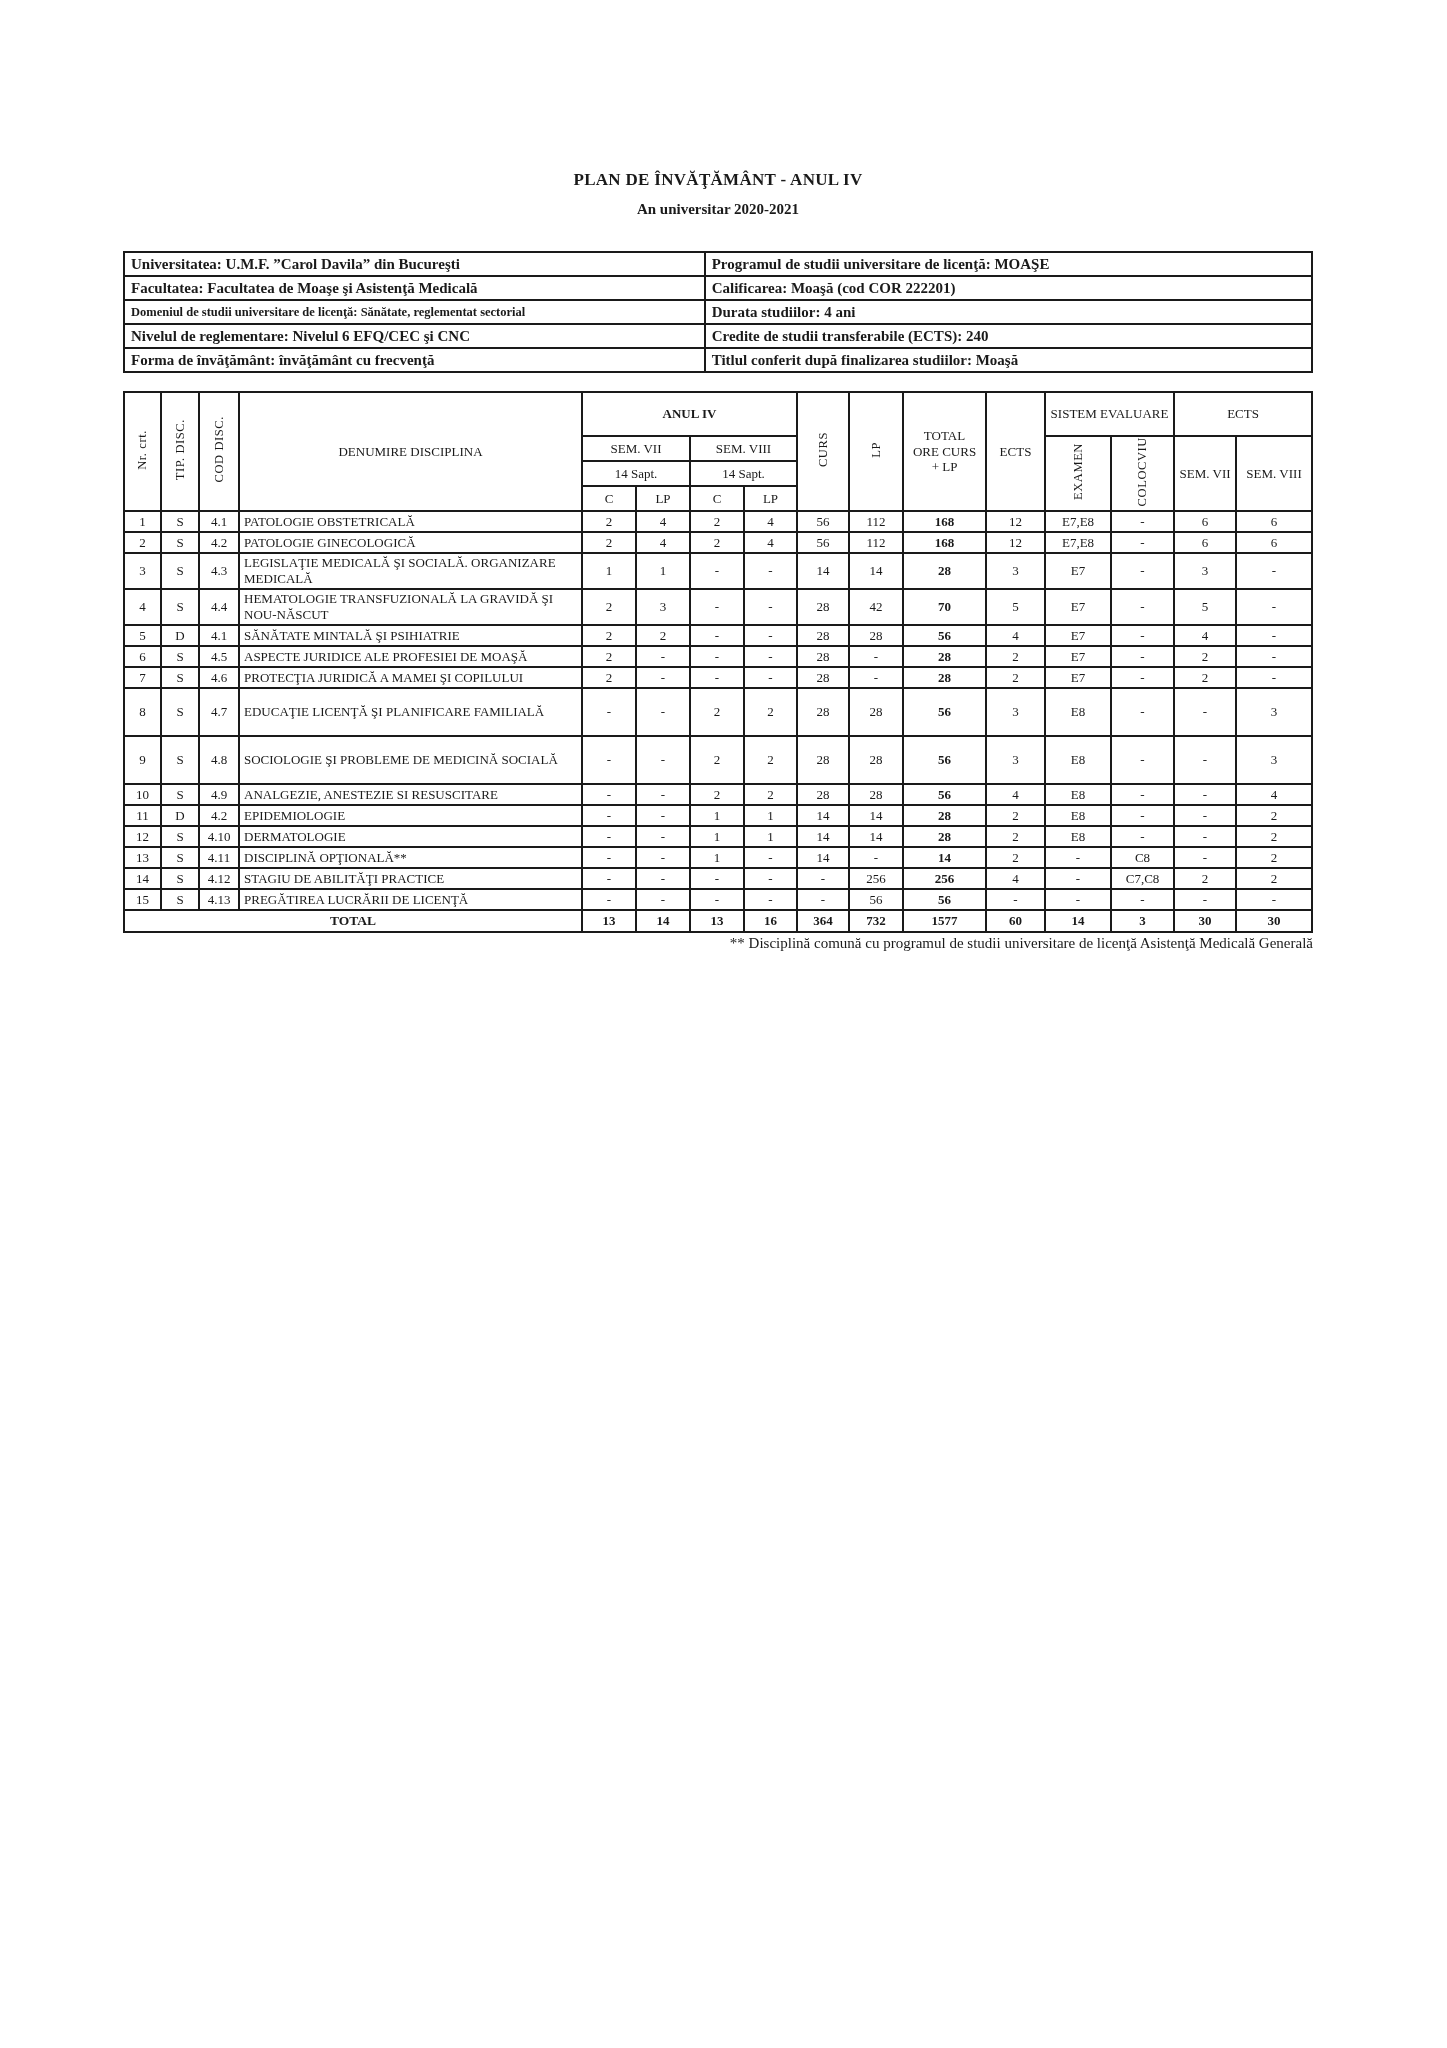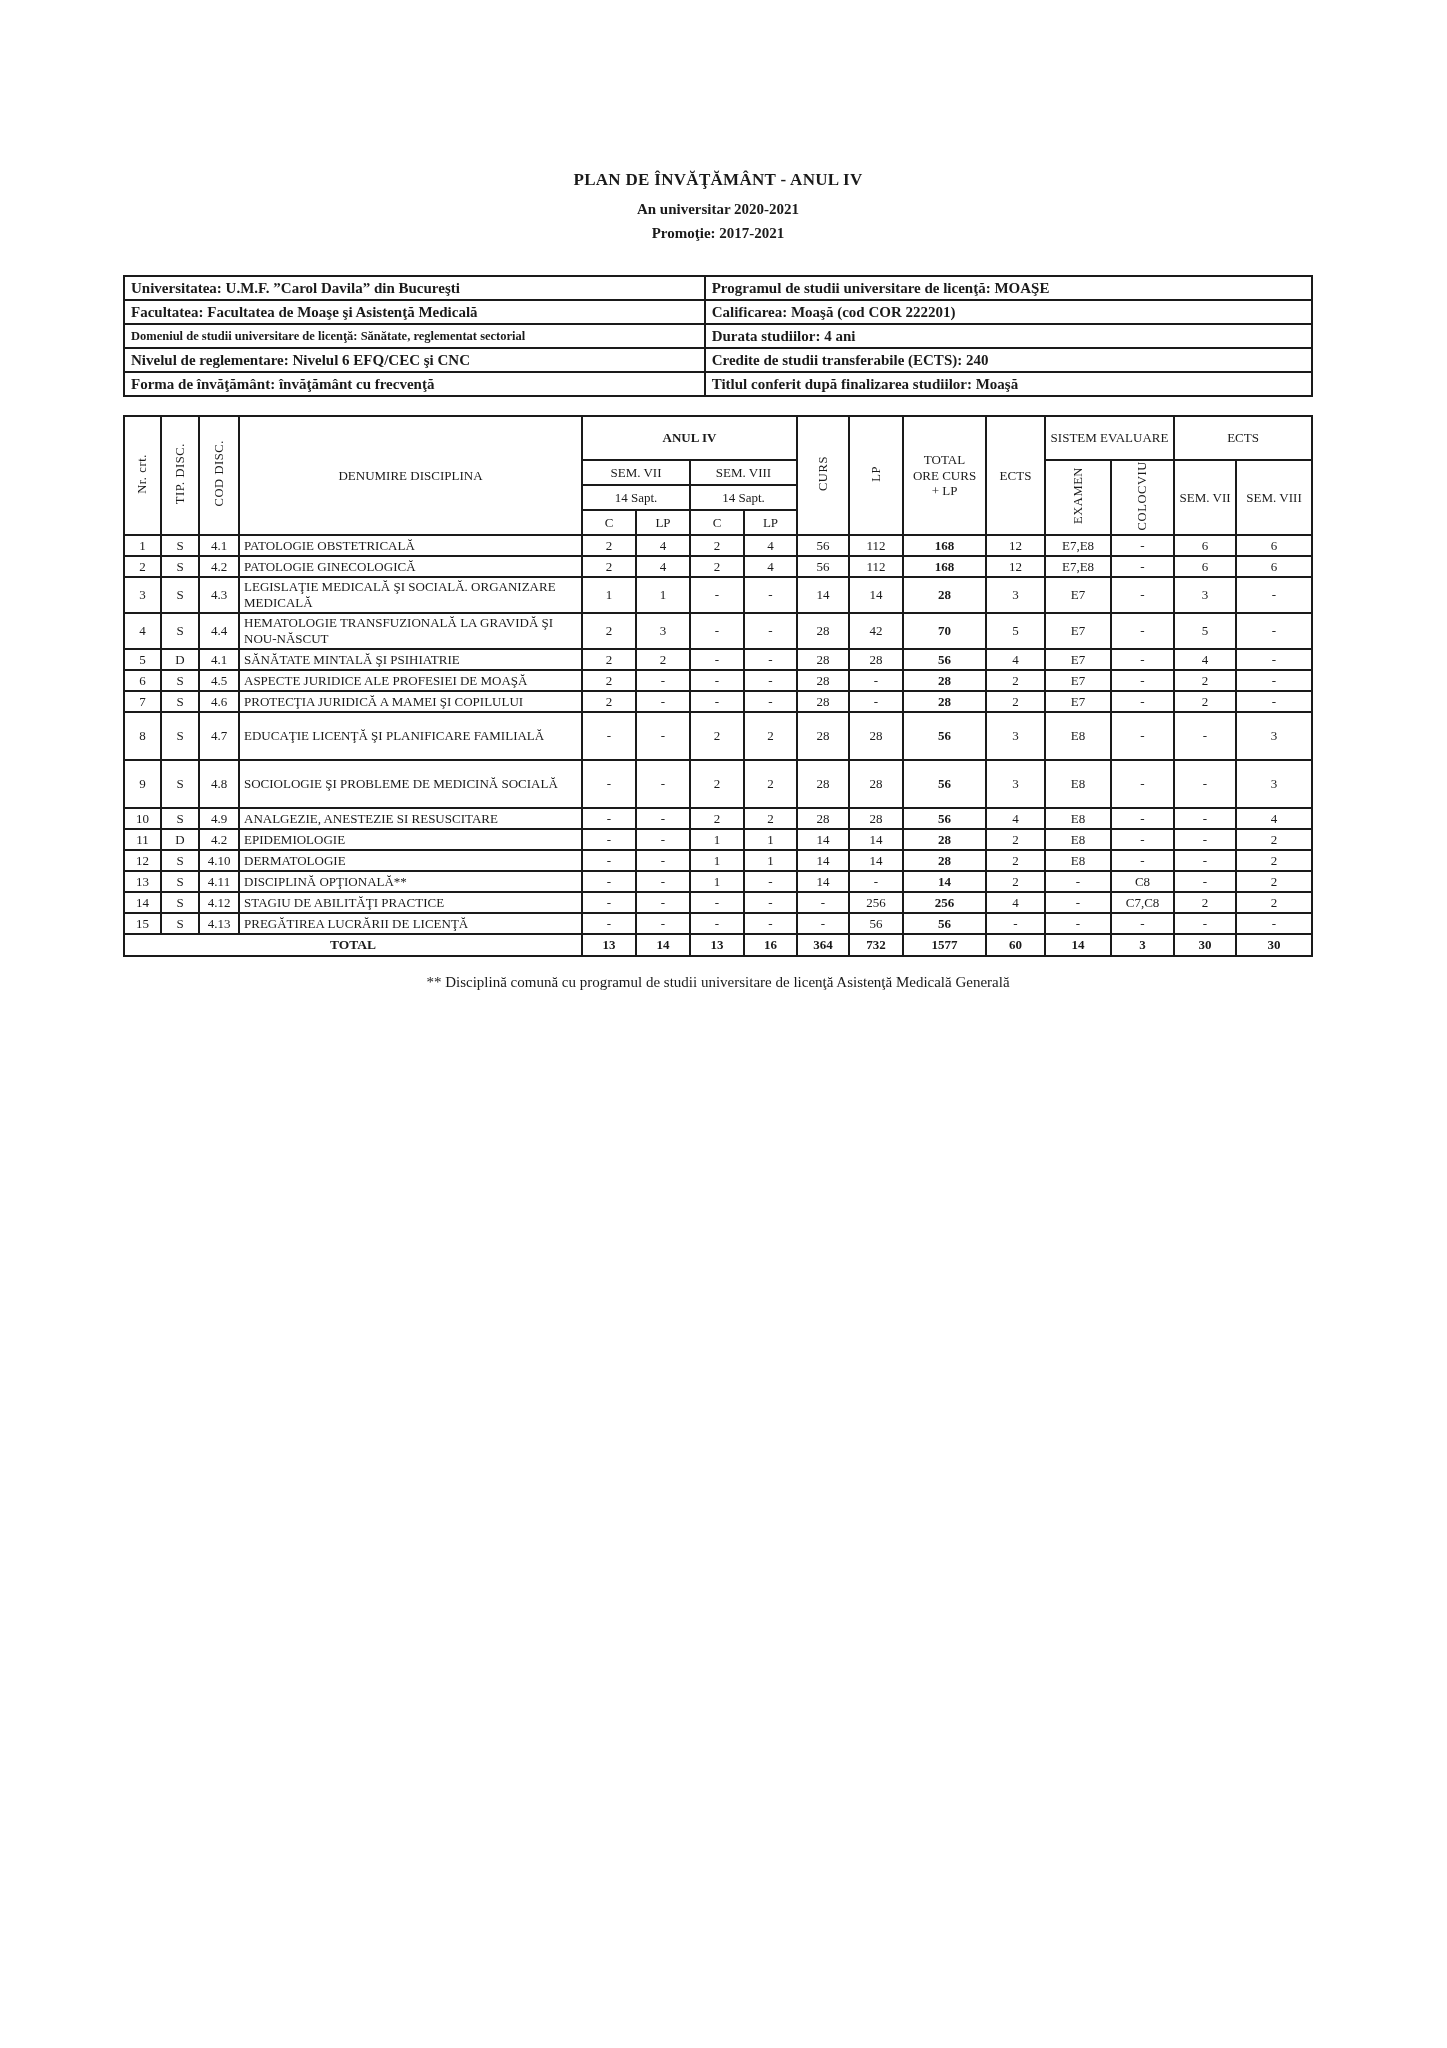--- a/index.html
+++ b/index.html
@@ -40,31 +40,30 @@
     writing-mode:vertical-rl;
     transform:rotate(180deg);
     white-space:nowrap;
     letter-spacing:.6px;
     font-size:12.5px;
     display:inline-block;
     max-height:112px;
   }
   .total-row{height:22px;font-weight:bold;}
   .total-row th{font-weight:bold;font-size:13.5px;}
-  .footnote{margin-top:17px;font-size:15px;text-align:center;}
+  .footnote{margin-top:2px;font-size:15px;text-align:right;}
 </style>
 </head>
 <body>
 
 <div class="sheet">
   <div class="content">
 
     <div class="doc-title">PLAN DE ÎNVĂŢĂMÂNT - ANUL IV</div>
     <div class="doc-sub1">An universitar 2020-2021</div>
-    <div class="doc-sub2">Promoţie: 2017-2021</div>
 
     <table class="info-table">
       <tbody>
         <tr>
           <td class="lcell">Universitatea: U.M.F. ”Carol Davila” din Bucureşti</td>
           <td>Programul de studii universitare de licenţă: MOAŞE</td>
         </tr>
         <tr>
           <td class="lcell">Facultatea: Facultatea de Moaşe şi Asistenţă Medicală</td>
           <td>Calificarea: Moaşă (cod COR 222201)</td>

